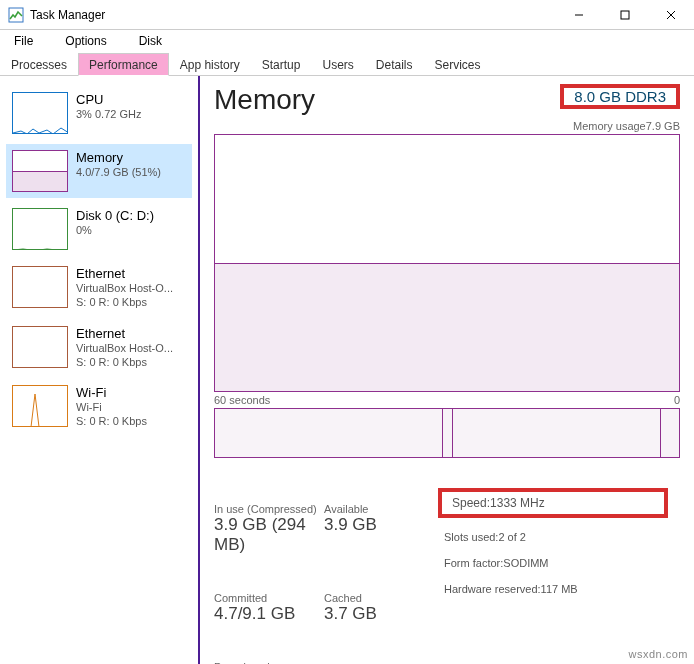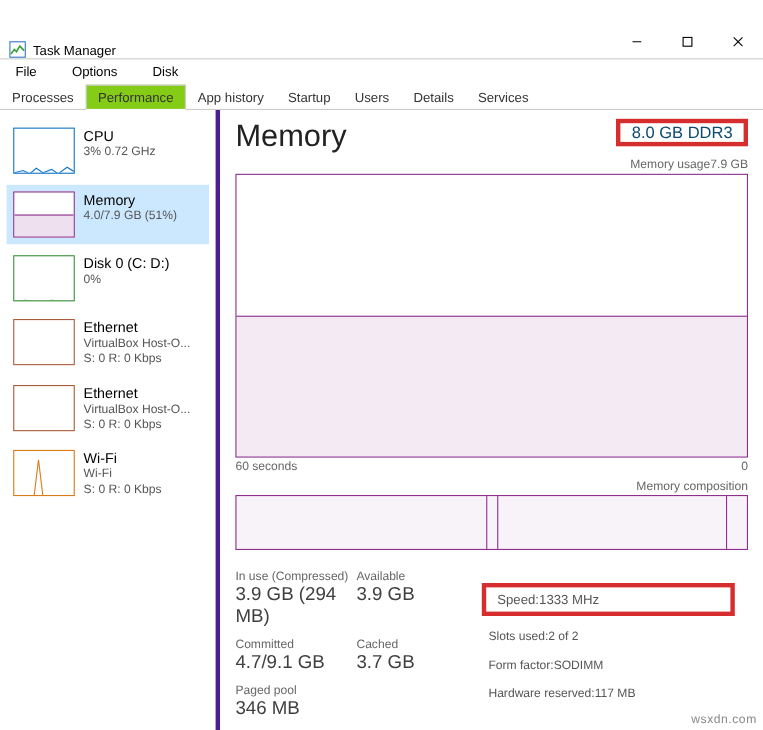--- a/index.html
+++ b/index.html
@@ -1,47 +1,47 @@
 <!DOCTYPE html>
 <html><head>
 <meta charset="utf-8">
 <style>
   * { box-sizing: border-box; margin: 0; padding: 0; font-family: "Segoe UI", Tahoma, sans-serif; }
   body { width: 694px; height: 664px; background: #fff; position: relative; overflow: hidden; font-size: 12px; color: #000; }
-  .titlebar { height: 30px; display: flex; align-items: flex-end; border-bottom: 1px solid #ccc; margin-top: 24px; }
+  .titlebar { height: 30px; display: flex; align-items: center; border-bottom: 1px solid #ccc; }
   .titlebar .icon-box { width: 16px; height: 16px; margin: 0 6px 0 8px; display:inline-block; }
   .titlebar .title { flex: 1; font-size: 12px; }
   .win-btns { display: flex; }
   .win-btn { width: 46px; height: 30px; display:flex; align-items:center; justify-content:center; font-size:14px; }
   .menubar { height: 22px; display: flex; align-items: center; padding-left: 4px; gap: 12px; }
   .menu-item { padding: 2px 10px; font-size: 12px; }
   .tabbar { display: flex; align-items: flex-end; border-bottom: 1px solid #ccc; padding-left: 0; height: 24px; }
   .tab { padding: 4px 10px 3px 10px; font-size: 12px; color: #333; cursor: pointer; border:1px solid transparent; border-bottom:none; }
-  .tab.active { background: #84cc16; border: 1px solid #ccc; border-bottom: 1px solid #fff; position: relative; top: 1px; }
+  .tab.active { background: #f9a8d4; border: 1px solid #ccc; border-bottom: 1px solid #fff; position: relative; top: 1px; }
   .content { display: flex; height: calc(100% - 76px); }
-  .sidebar { width: 200px; border-right: 4px solid #4c1d95; padding: 10px 6px; overflow: hidden; }
+  .sidebar { width: 200px; border-right: 2px solid #4c1d95; padding: 10px 6px; overflow: hidden; }
   .side-item { display: flex; gap: 8px; padding: 6px; margin-bottom: 4px; cursor: pointer; }
   .side-item.selected { background: #cce8ff; }
   .mini-chart { width: 56px; height: 42px; border: 1px solid; flex-shrink: 0; background: #fff; position: relative; overflow:hidden;}
   .side-text .name { font-size: 13px; color:#000; }
   .side-text .stat { font-size: 11px; color:#555; line-height:1.3; }
   .main { flex: 1; padding: 8px 14px 10px 14px; position: relative; }
   .hdr-row { display:flex; justify-content: space-between; align-items: flex-start; }
   .hdr-title { font-size: 28px; font-weight: 400; color:#222;}
   .hdr-right { font-size: 15px; color:#0c4a6e; padding: 0 10px; }
   .highlight-box { border: 4px solid #d62e2e; }
   .section-label { font-size: 11px; color: #666; margin-top: 4px; display:flex; justify-content:flex-end;}
   .mem-chart { width: 100%; height: 258px; border: 1px solid #8e2f8e; margin-top:2px; position:relative; background:#fff;}
   .mem-fill { position:absolute; left:0; right:0; bottom:0; height:50%; background: rgba(142,47,142,0.10); border-top:1px solid #8e2f8e;}
   .axis-row { display:flex; justify-content:space-between; font-size:11px; color:#666; margin-top:2px;}
   .comp-chart { width: 100%; height: 50px; border: 1px solid #8e2f8e; margin-top:2px; position:relative; background: rgba(142,47,142,0.06);}
   .comp-div { position:absolute; top:0; bottom:0; width:1px; background:#8e2f8e;}
   .stats-row { display:flex; margin-top: 18px; gap: 0;}
   .stats-left { display:flex; flex-wrap:wrap; width: 220px;}
-  .stat-block { width: 110px; margin-bottom: 10px;}
+  .stat-block { width: 110px; margin-bottom: 10px; margin-top: 27px;}
   .stat-block .lbl { font-size: 11px; color:#666;}
   .stat-block .val { font-size: 17px; color:#404040; margin-top: 0;}
   .stats-right { flex:1; margin-left: 4px;}
   .info-line { display:flex; justify-content:flex-start; font-size:11px; color:#555; padding: 1px 6px; max-width:230px;margin-top:12px;}
   .info-line.boxed { border: 4px solid #d62e2e; padding: 4px 10px; font-size:12px;}
   .watermark { position:absolute; bottom:4px; right:6px; font-size:11px; color:#888; letter-spacing:0.5px;}
 </style>
 </head>
 <body>
 
@@ -171,23 +171,20 @@
       <span>7.9 GB</span>
     </div>
     <div class="mem-chart">
       <div class="mem-fill"></div>
     </div>
     <div class="axis-row">
       <span>60 seconds</span>
       <span>0</span>
     </div>
 
-    <div class="section-label" style="margin-top:6px;">
-      <span>Memory composition</span>
-    </div>
     <div class="comp-chart">
       <div class="comp-div" style="left:49%"></div>
       <div class="comp-div" style="left:51%"></div>
       <div class="comp-div" style="left:96%"></div>
     </div>
 
     <div class="stats-row">
       <div class="stats-left">
         <div class="stat-block">
           <div class="lbl">In use (Compressed)</div>

